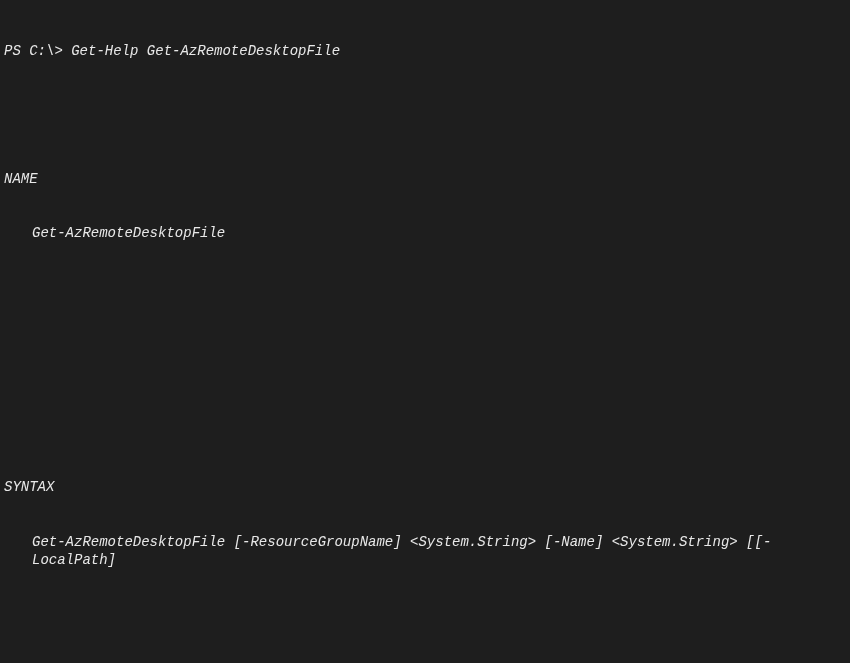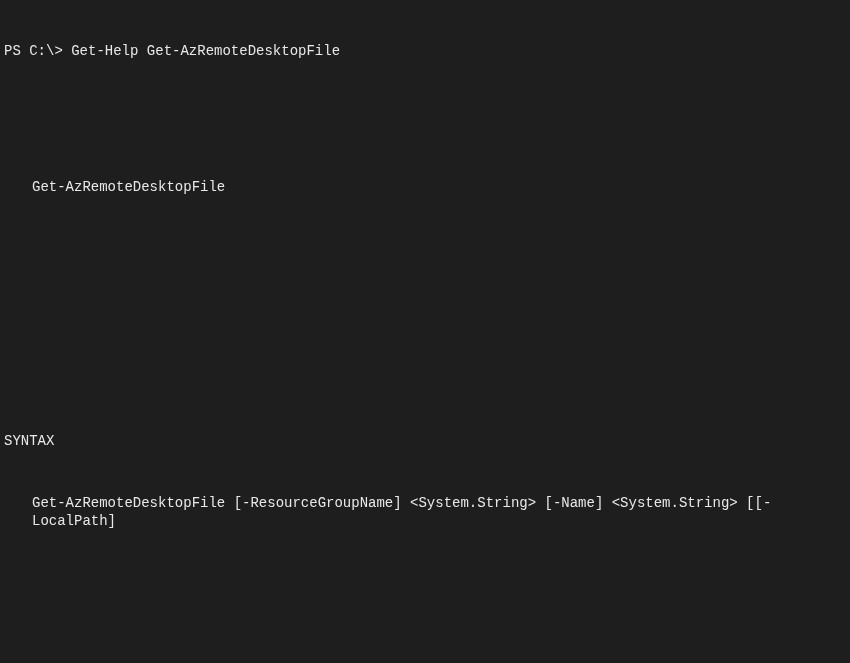--- a/index.html
+++ b/index.html
@@ -17,36 +17,37 @@
       height: 663px;
       overflow: hidden;
       padding: 6px 4px;
     }
     .terminal {
       white-space: pre-wrap;
       word-wrap: break-word;
     }
     .line {
       display: block;
+      font-style: italic;
     }
     .indent {
       padding-left: 28px;
-      margin-top: 8px;
     }
     .gap {
       height: 18px;
     }
   </style>
 </head>
 <body>
 
 <div class="terminal">
   <span class="line">PS C:\&gt; Get-Help Get-AzRemoteDesktopFile</span>
   <div class="gap"></div>
 
+  <span class="line">NAME</span>
   <span class="line indent">Get-AzRemoteDesktopFile</span>
   <div class="gap"></div>
 
   <div class="gap"></div>
   <div class="gap"></div>
 
   <span class="line">SYNTAX</span>
   <span class="line indent">Get-AzRemoteDesktopFile [-ResourceGroupName] &lt;System.String&gt; [-Name] &lt;System.String&gt; [[-LocalPath]</span>
   
   

